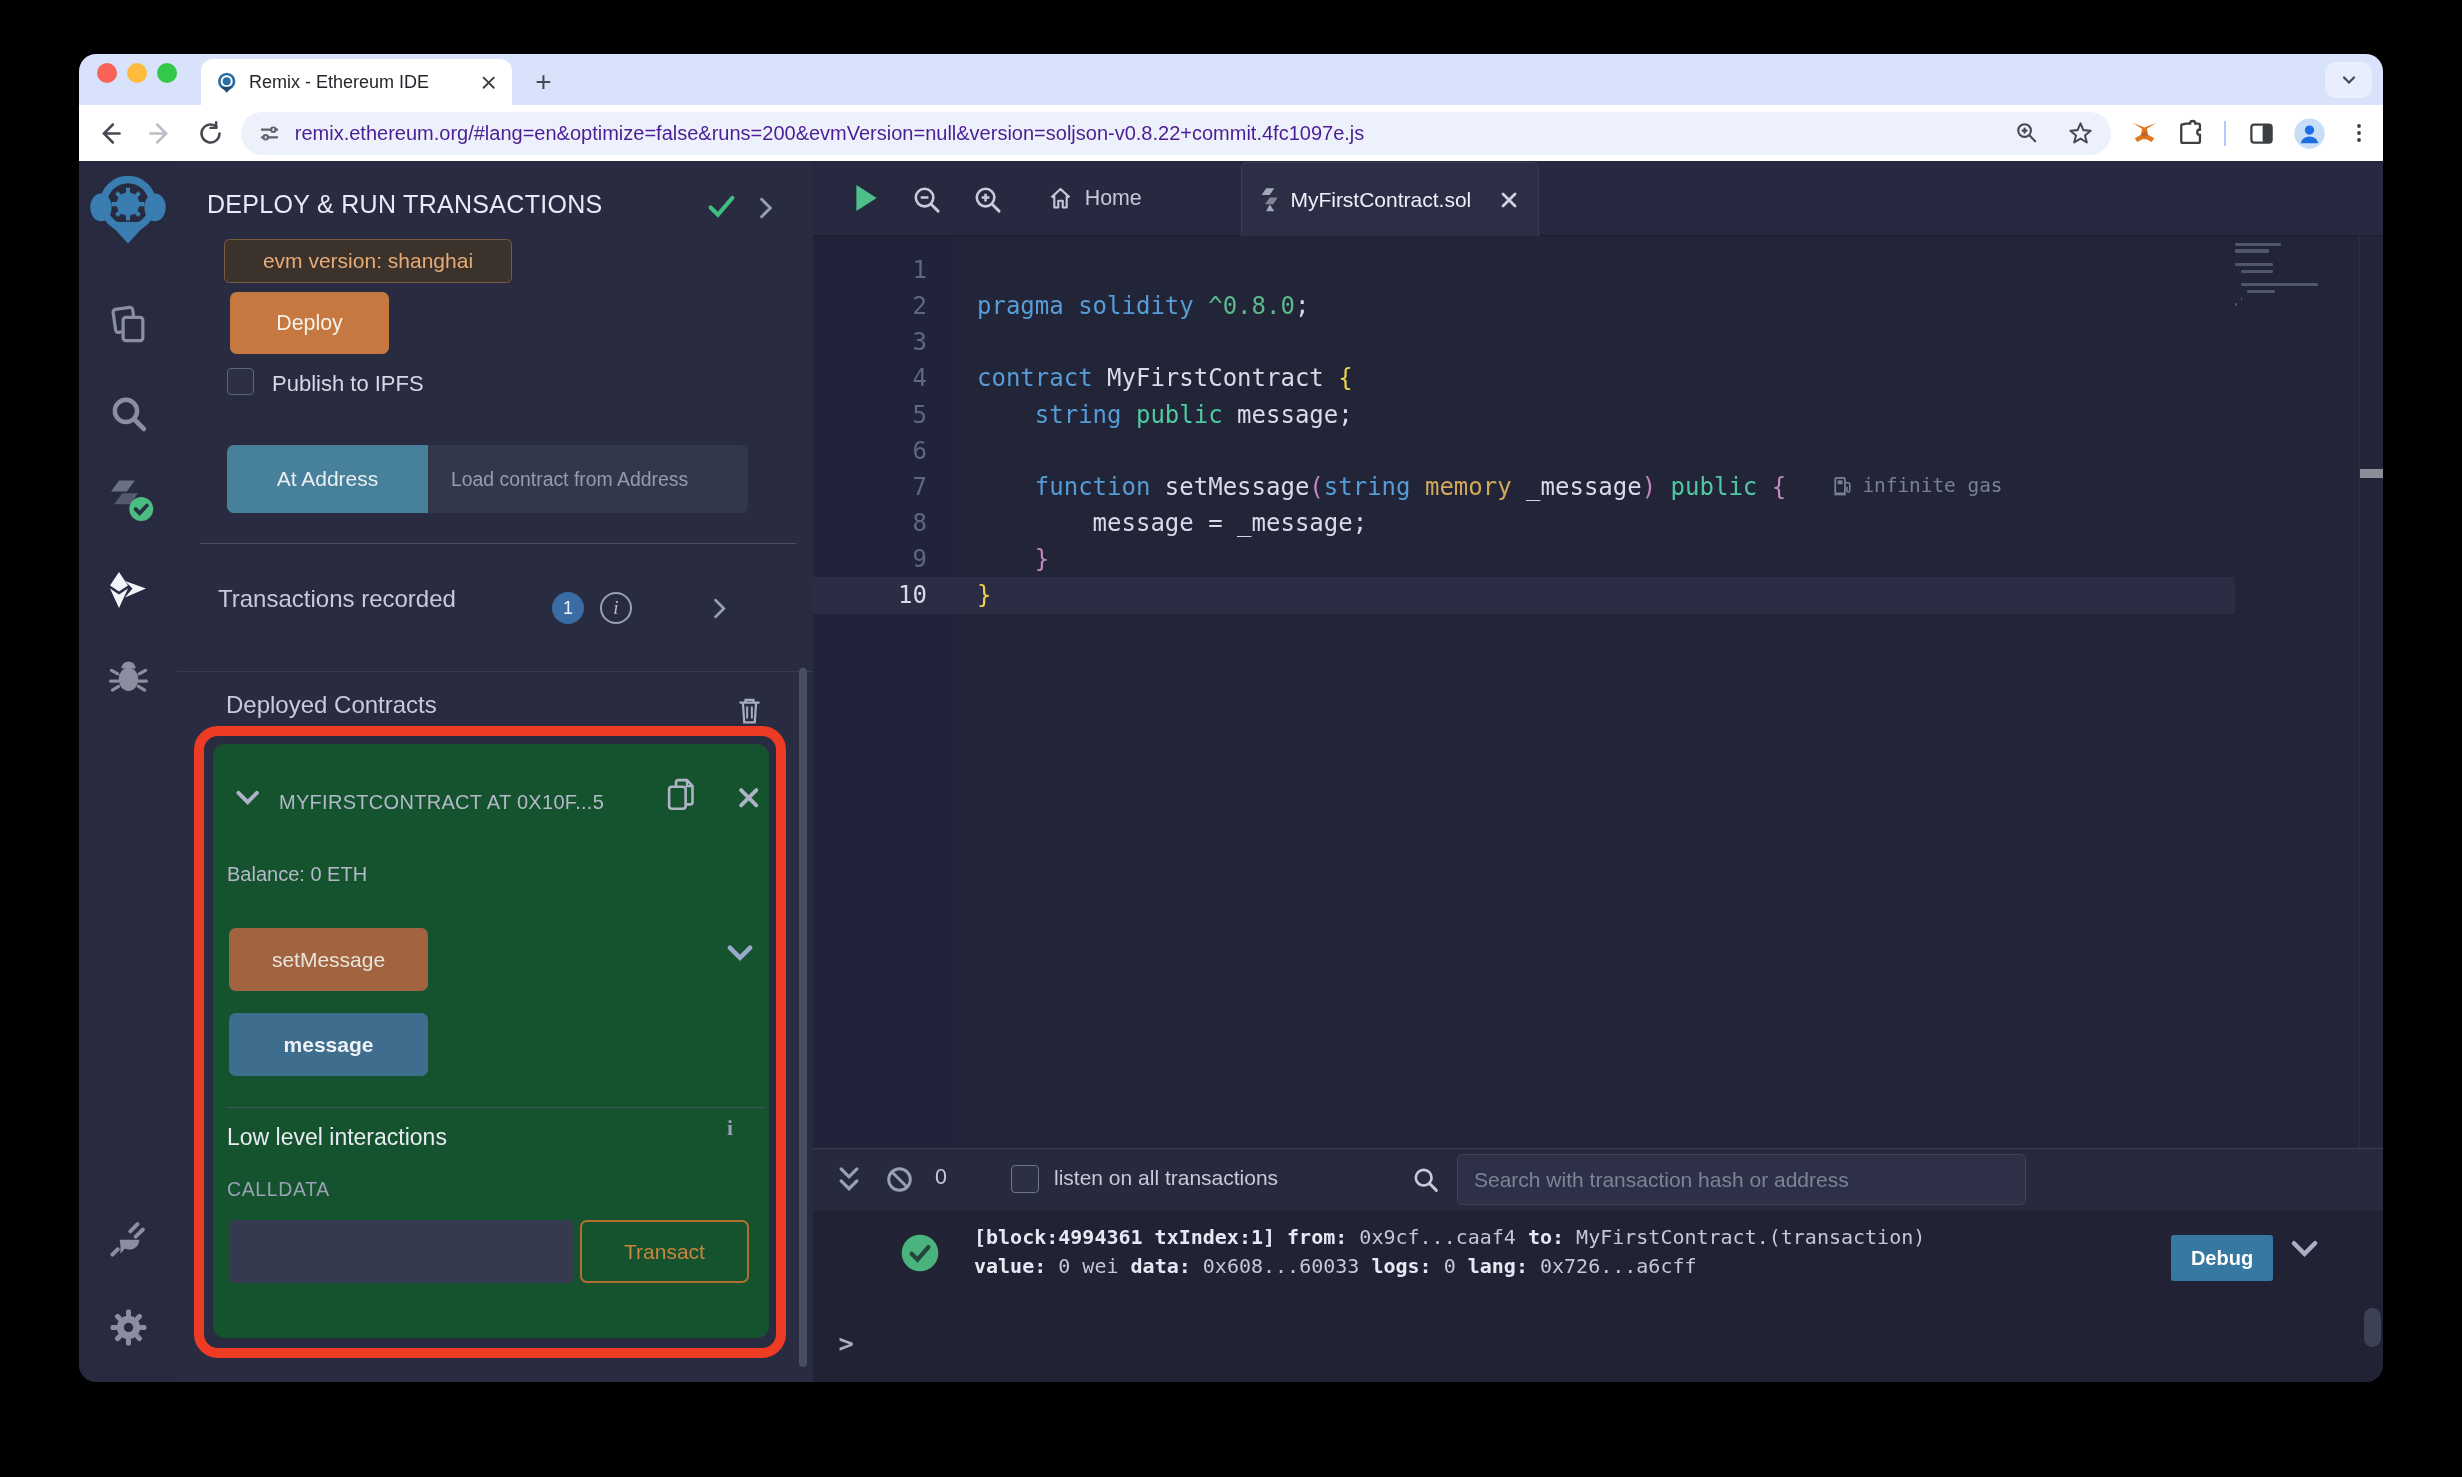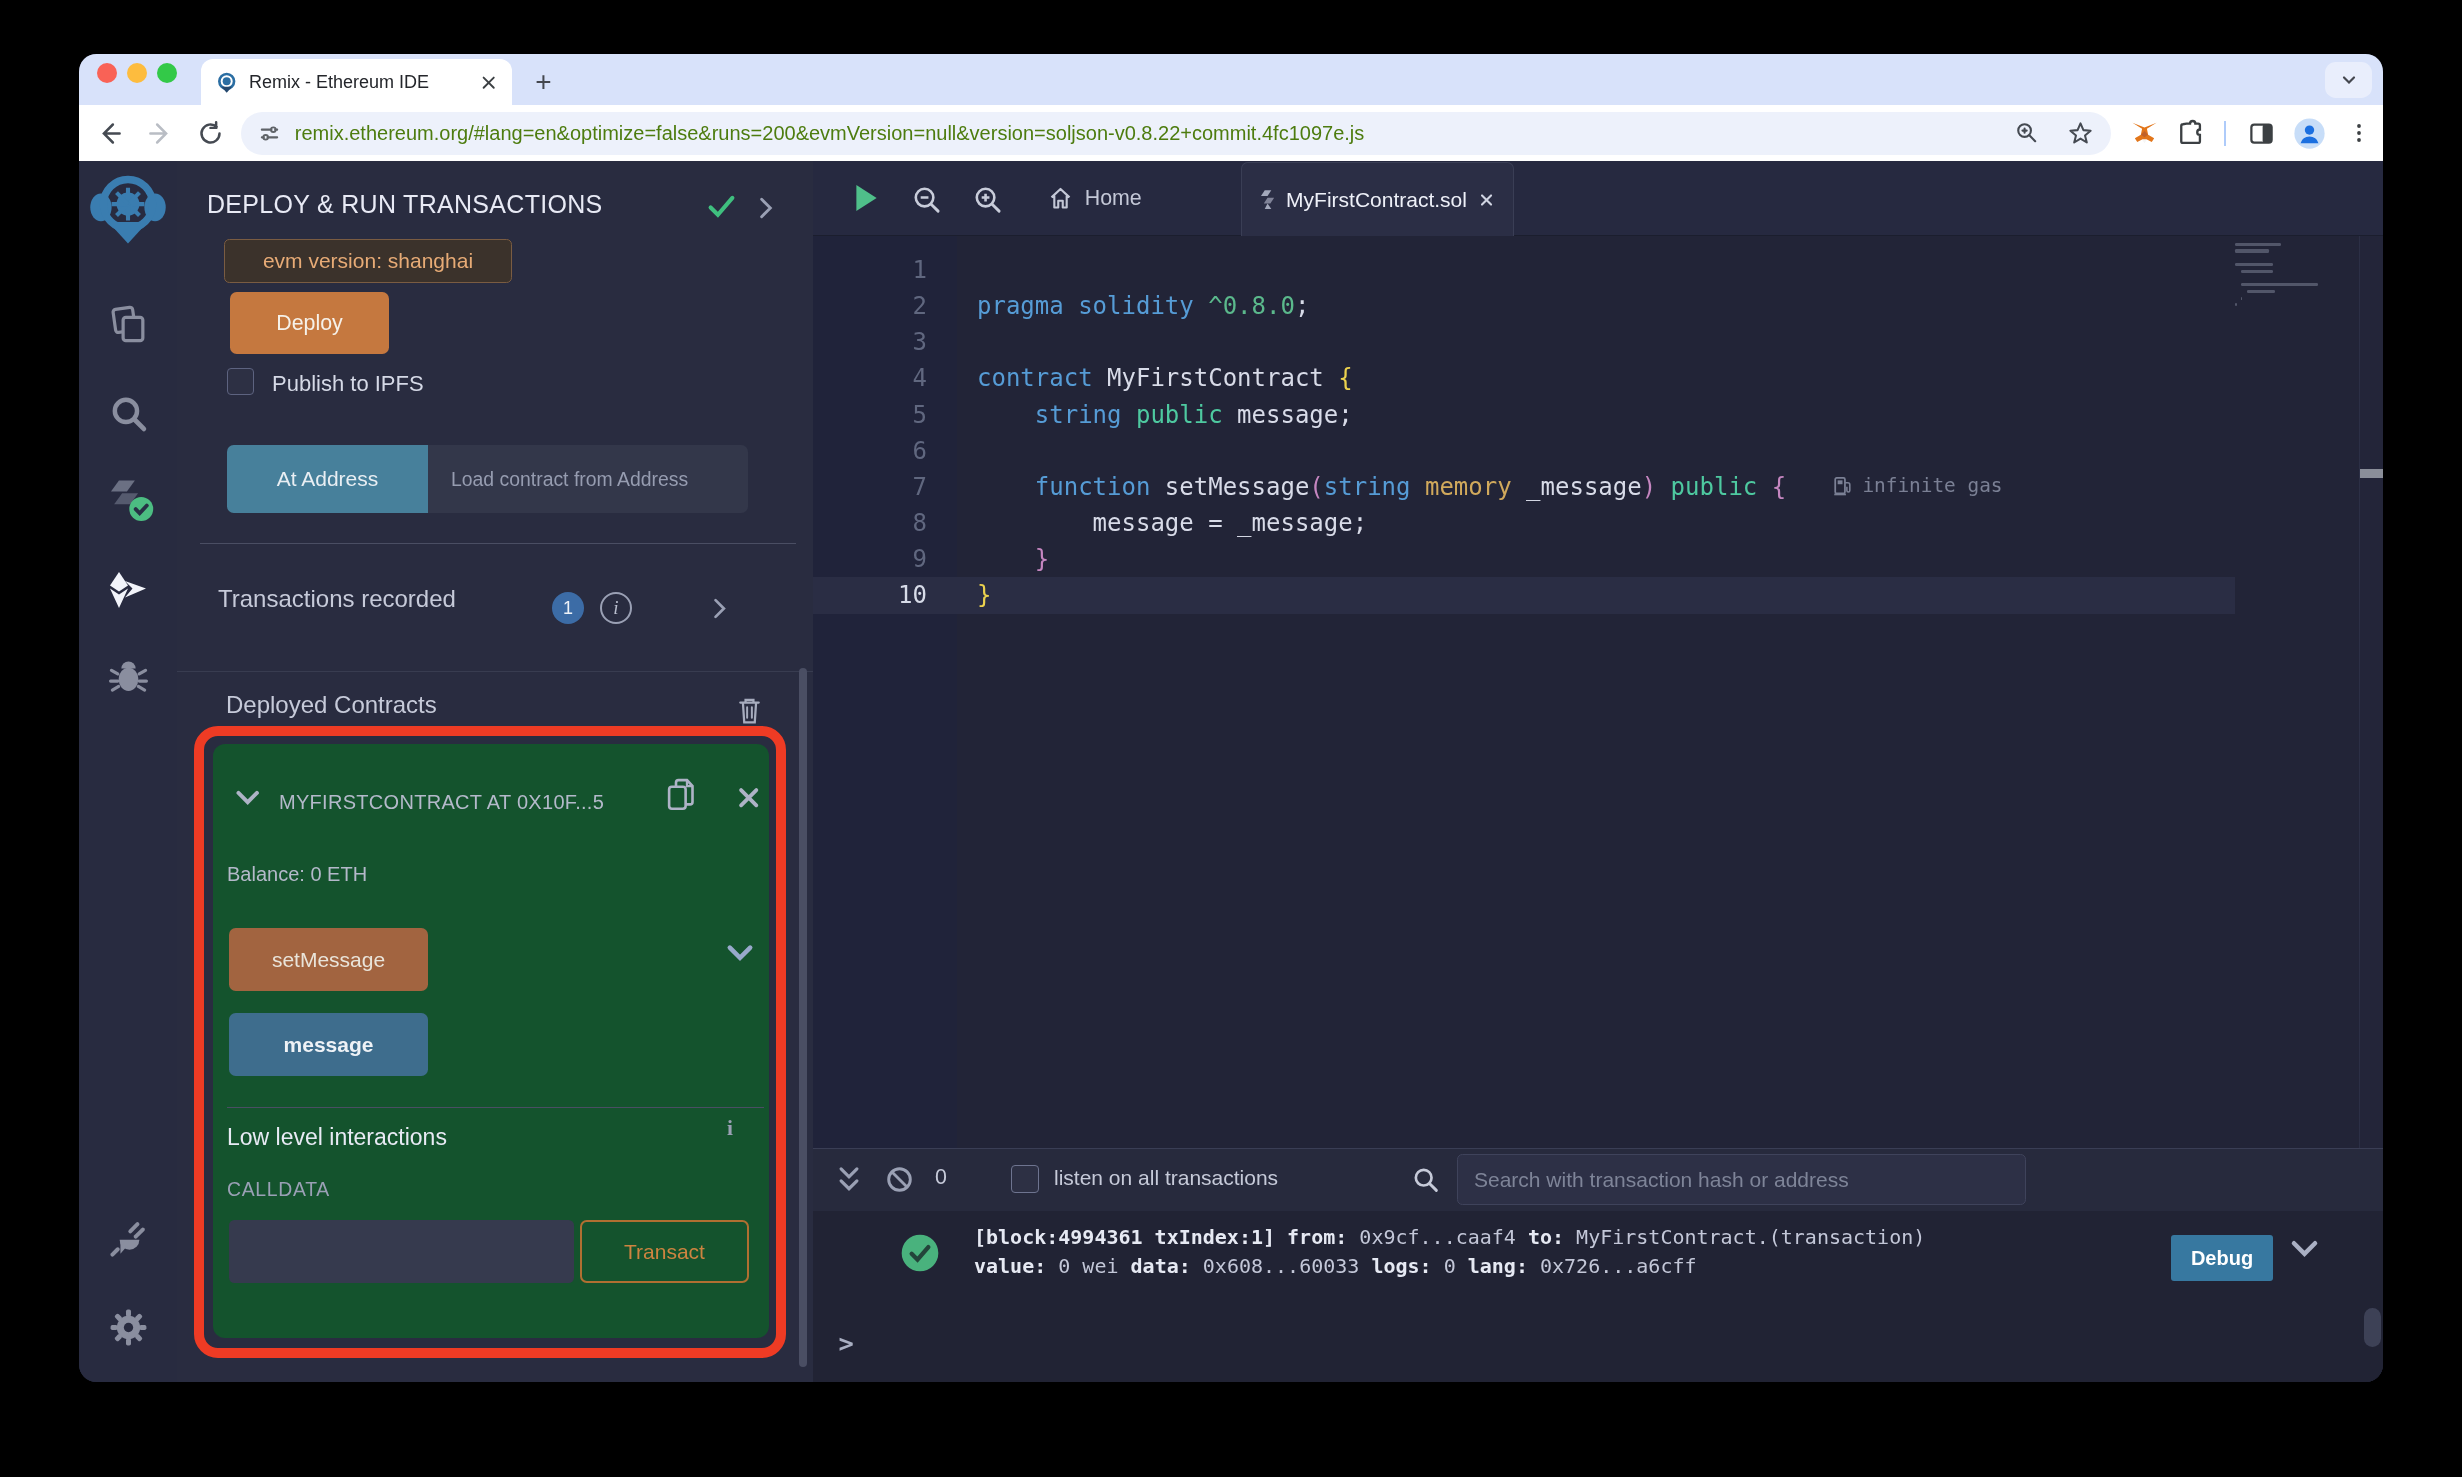--- a/index.html
+++ b/index.html
@@ -15,21 +15,21 @@
        border-radius:12px 12px 0 0;display:flex;align-items:center;padding:0 14.7px;box-sizing:border-box;}
   .tab-title{font-size:18px;color:#24262b;flex:1;margin-left:12px;white-space:nowrap;overflow:hidden;}
   .newtab-btn{position:absolute;left:447px;top:10.7px;width:35px;height:35px;border-radius:50%;
        display:flex;align-items:center;justify-content:center;color:#44474e;font-size:28px;}
   .tabsearch{position:absolute;left:2246px;top:8px;width:47px;height:36px;border-radius:10.7px;
        background:#e9eefc;display:flex;align-items:center;justify-content:center;}
   .toolbar{position:absolute;left:0;top:51px;width:100%;height:56px;background:#fff;}
   .navic{position:absolute;top:10.7px;width:35px;height:35px;display:flex;align-items:center;justify-content:center;}
   .omnibox{position:absolute;left:162px;top:6.7px;width:1870px;height:43px;border-radius:21.4px;background:#edf1fb;
        display:flex;align-items:center;padding:0 17.4px;box-sizing:border-box;}
-  .url{font-size:20px;color:#4d7c0f;margin-left:13.4px;white-space:nowrap;overflow:hidden;flex:1;}
+  .url{font-size:20px;color:#4c1d95;margin-left:13.4px;white-space:nowrap;overflow:hidden;flex:1;}
   
   .rail{position:absolute;left:0;top:107px;width:98px;height:1221px;background:#282b40;border-right:1.3px solid #1d2030;}
   .rail-ic{position:absolute;left:0;width:98px;height:67px;display:flex;align-items:center;justify-content:center;}
   .panel{position:absolute;left:98px;top:107px;width:636px;height:1221px;background:#292c40;overflow:hidden;}
   .editorcol{position:absolute;left:734px;top:107px;width:1570px;height:1221px;background:#222437;}
   
   .p-title{position:absolute;left:30px;top:29px;font-size:25px;color:#e8eaf5;letter-spacing:0.3px;white-space:nowrap;}
   .evm-badge{position:absolute;left:47px;top:78px;width:288px;height:44px;background:#3b322b;border:1.3px solid #7a5c42;
        border-radius:5.4px;box-sizing:border-box;display:flex;align-items:center;justify-content:center;
        font-size:21px;color:#e7ab76;}
@@ -60,21 +60,21 @@
        display:flex;align-items:center;padding-left:20px;box-sizing:border-box;font-size:19.4px;color:#8b90a3;}
   .lowlevel{position:absolute;left:14px;top:380px;font-size:23px;color:#e8eaf4;}
   .calldata-lbl{position:absolute;left:14px;top:434px;font-size:19.4px;color:#9aa0b5;letter-spacing:0.7px;}
   .calldata-input{position:absolute;left:16px;top:476px;width:345px;height:63px;background:#363a4e;border-radius:5.4px;}
   .transact-btn{position:absolute;left:367px;top:476px;width:169px;height:63px;border:2px solid #b06f31;border-radius:6.7px;
        box-sizing:border-box;display:flex;align-items:center;justify-content:center;font-size:21px;color:#cd8440;}
   .p-scroll{position:absolute;left:622px;top:507px;width:8px;height:699px;background:#4a4e63;border-radius:4px;}
   
   .edtabs{position:absolute;left:0;top:0;width:100%;height:75px;background:#262940;border-bottom:1.3px solid #1b1e2e;box-sizing:border-box;}
   .hometab{position:absolute;left:234px;top:0;height:75px;display:flex;align-items:center;gap:10.7px;color:#c3c7d6;font-size:21.4px;}
-  .activetab{position:absolute;left:428px;top:1.3px;width:273px;height:74px;background:#2b2e45;border:1.3px solid #3a3e55;
+  .activetab{position:absolute;left:428px;top:1.3px;width:298px;height:74px;background:#2b2e45;border:1.3px solid #3a3e55;
        border-bottom:none;border-radius:6.7px 6.7px 0 0;box-sizing:border-box;display:flex;align-items:center;
        padding:0 19px;gap:12px;}
   .activetab .t{font-size:21px;color:#eef0f8;flex:1;white-space:nowrap;}
   .edbody{position:absolute;left:0;top:75px;width:100%;height:912px;background:#222437;overflow:hidden;}
   .gutterbg{position:absolute;left:0;top:0;width:144px;height:100%;background:#20233a;}
   .codeline{position:absolute;left:0;width:100%;height:36px;font-family:"DejaVu Sans Mono",monospace;font-size:24px;
        line-height:36px;white-space:pre;}
   .codeline .num{position:absolute;left:0;width:114px;text-align:right;color:#60677f;}
   .codeline .src{position:absolute;left:164px;}
   .curline{position:absolute;left:0;width:1422px;height:37px;background:#2a2d44;}

